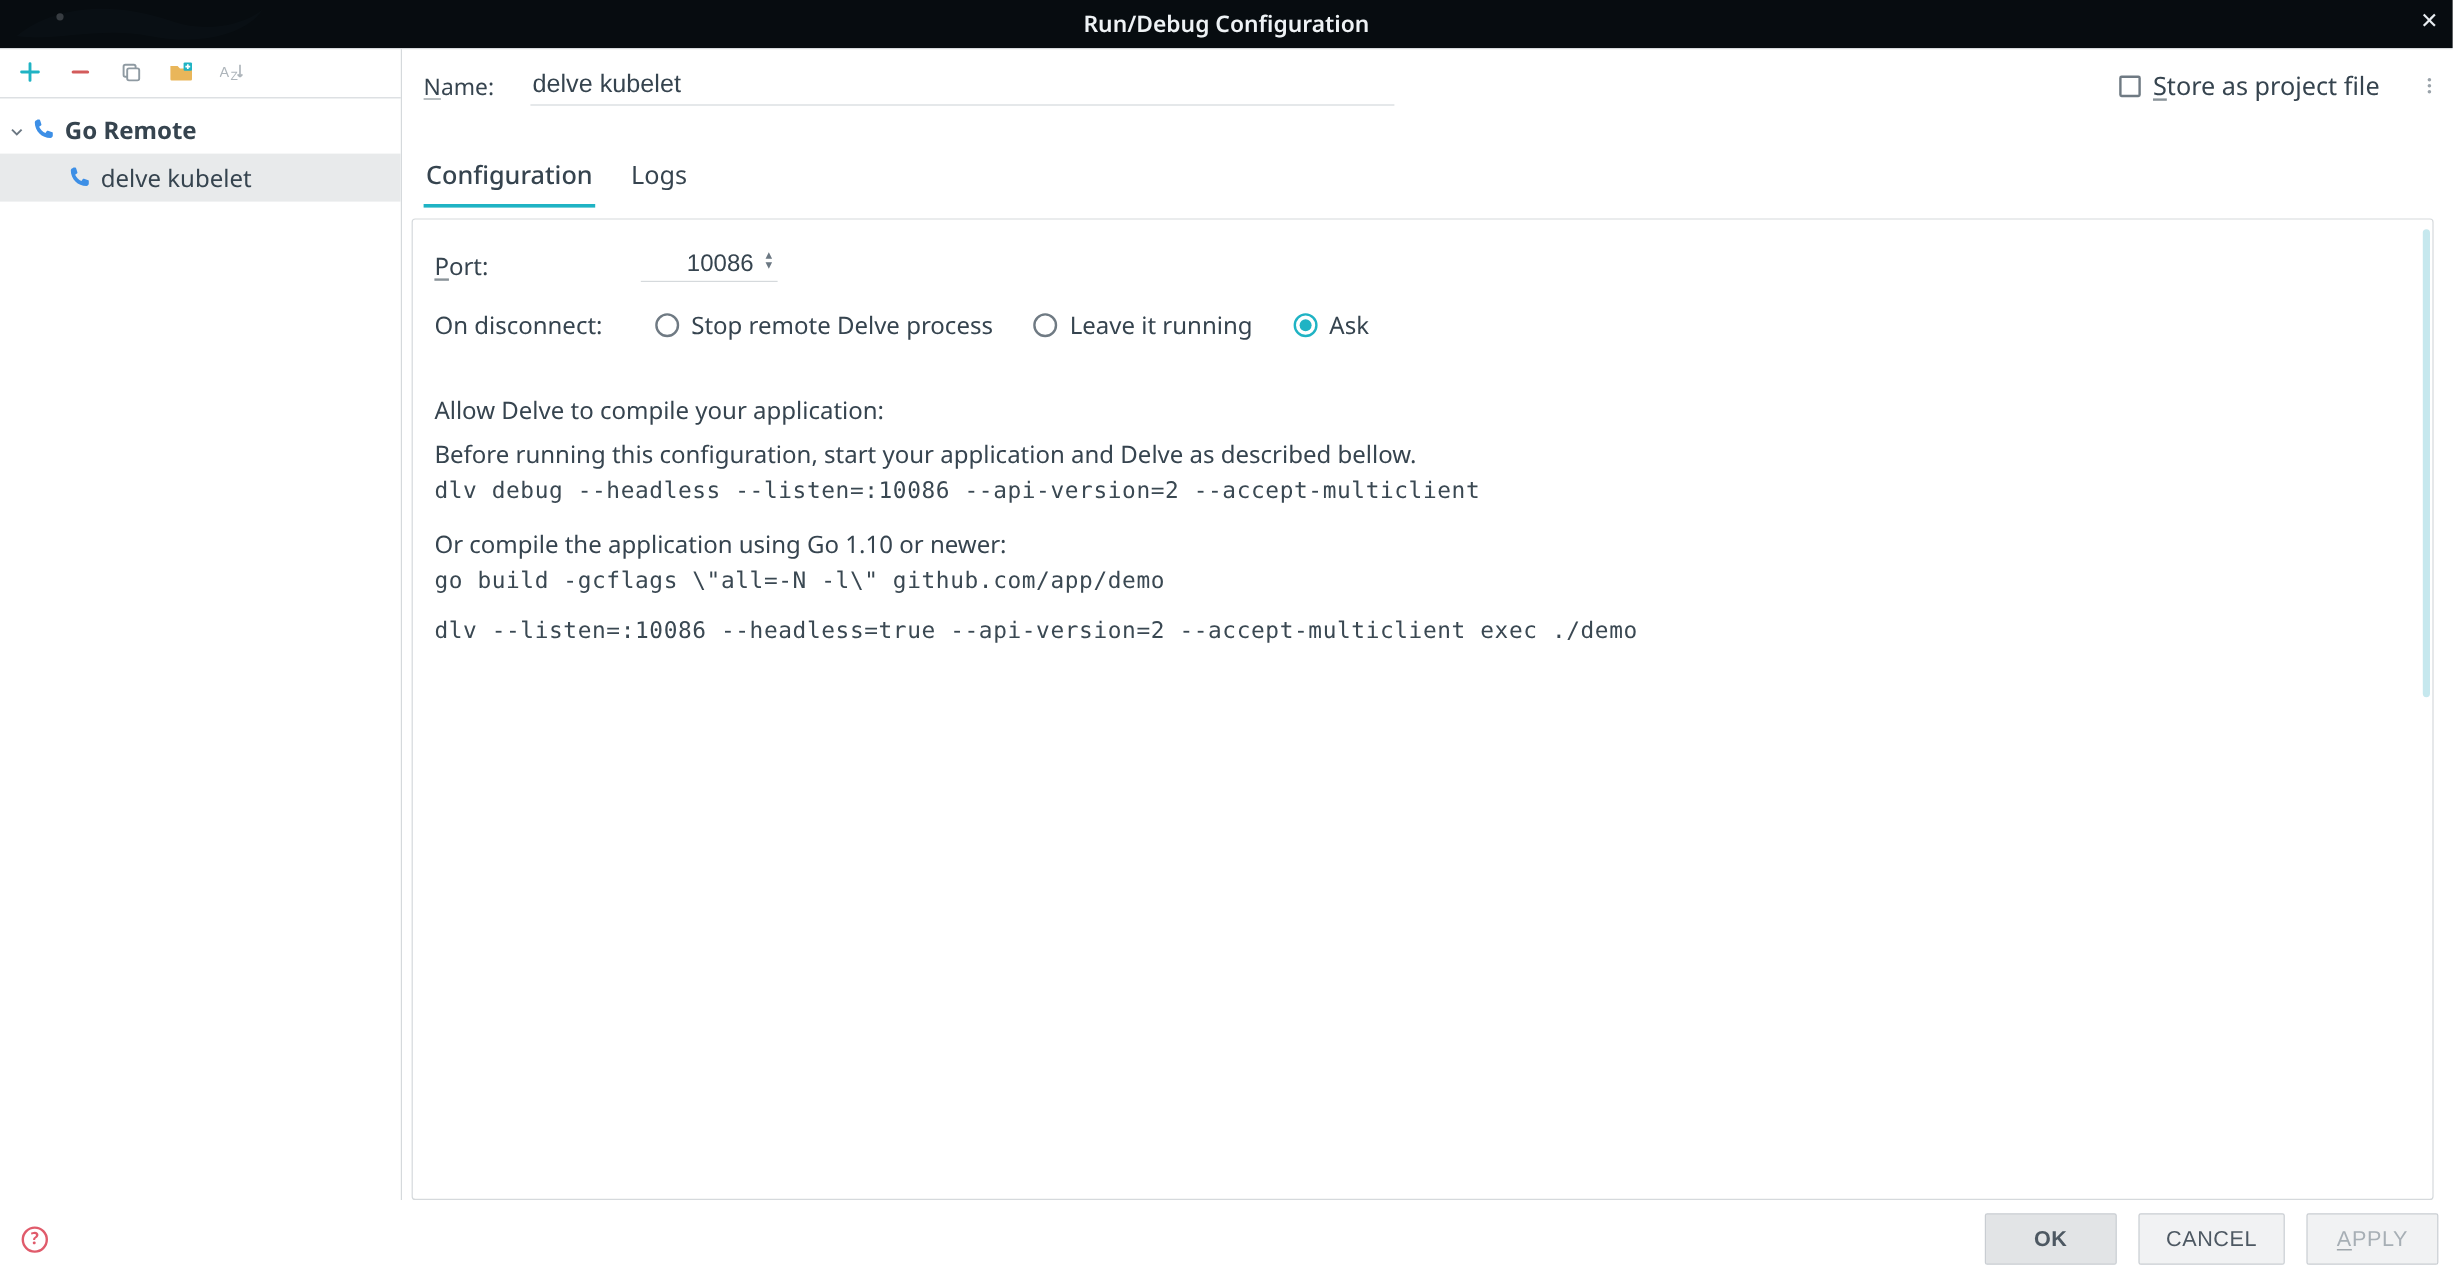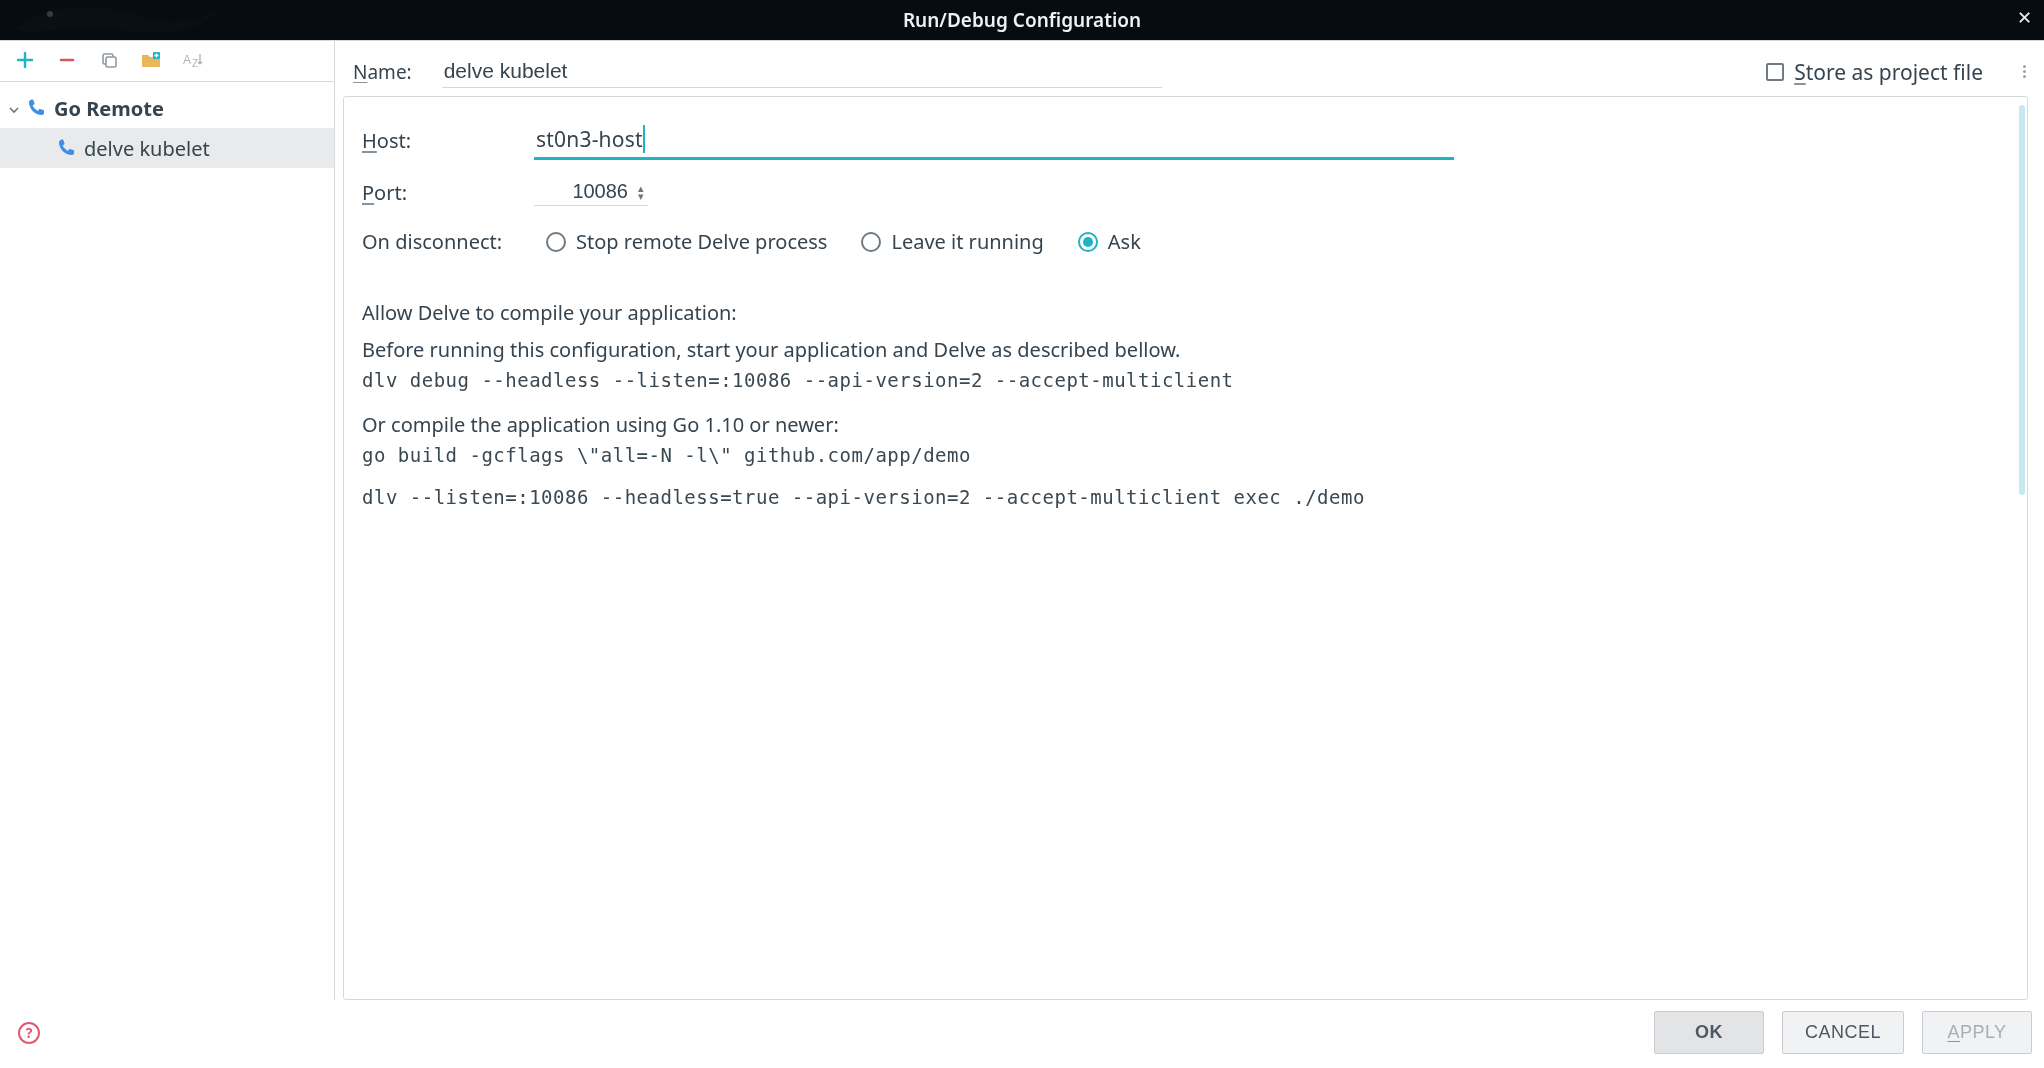--- a/index.html
+++ b/index.html
@@ -60,21 +60,21 @@
   .tab.active { color: var(--text); border-bottom: 3px solid var(--accent); font-weight: 500; }
 
   
   .form-wrap { margin: 8px 8px 0 8px; border: 1px solid var(--light-border); border-radius: 3px; flex: 1; overflow: auto; position: relative; }
   .form-inner { padding: 18px 18px 18px 10px; font-size: 20px; color: var(--text); }
   .form-line { display: flex; align-items: center; gap: 22px; padding: 6px 0 12px 8px; }
   .form-label { width: 150px; font-size: 20px; }
   .host-input { flex: 1; max-width: 920px; font-size: 21px; padding: 4px 2px; border: none; border-bottom: 3px solid var(--accent); outline: none; color: var(--text); background: transparent; letter-spacing: 0.2px; }
   .host-cursor { border-right: 2px solid var(--accent); animation: blink 1s step-end infinite; padding-right: 0; }
   @keyframes blink { 50% { border-color: transparent; } }
-  .port-box { display: flex; align-items: center; border-bottom: 1px solid var(--light-border); padding: 2px 4px; gap: 10px; }
+  .port-box { display: flex; align-items: flex-start; border-bottom: 1px solid var(--light-border); padding: 2px 4px; gap: 10px; }
   .port-input { width: 90px; text-align: right; font-size: 20px; border: none; outline: none; background: transparent; color: var(--text); }
   .stepper { display: flex; flex-direction: column; color: #6b7782; line-height: 8px; font-size: 11px; cursor: pointer; }
   .radio-row { display: flex; align-items: center; gap: 34px; padding: 10px 0 14px 8px; font-size: 20px; }
   .radio-label { width: 150px; }
   .radio { display: inline-flex; align-items: center; gap: 10px; cursor: pointer; }
   .radio-circle { width: 20px; height: 20px; border: 2px solid #6f7a83; border-radius: 50%; position: relative; }
   .radio.selected .radio-circle { border-color: var(--accent); }
   .radio.selected .radio-circle::after { content: ""; position: absolute; width: 10px; height: 10px; background: var(--accent); border-radius: 50%; top: 3px; left: 3px; }
   .help-block { padding: 2px 8px 8px 8px; }
   .help-block p { margin: 10px 0 6px 0; font-size: 20px; }
@@ -178,29 +178,29 @@
           <span class="checkbox"></span>
           <span><span class="underline-first">S</span>tore as project file</span>
         </label>
         <span class="more-dots">
             <span></span>
             <span></span>
             <span></span>
           </span>
       </div>
 
+      <div class="tabs">
+        <div class="tab active">Configuration</div>
+        <div class="tab">Logs</div>
+      </div>
 
       <div class="form-wrap">
         <div class="scroll-indicator"></div>
         <div class="form-inner">
 
-          <div class="form-line">
-            <span class="form-label"><span class="underline-first">H</span>ost:</span>
-            <span class="host-input"><span class="host-cursor">st0n3-host</span></span>
-          </div>
 
           <div class="form-line">
             <span class="form-label"><span class="underline-first">P</span>ort:</span>
             <span class="port-box">
               <input class="port-input" value="10086" style="">
               <span class="stepper">
                 <span>▴</span>
                 <span>▾</span>
               </span>
             </span>

